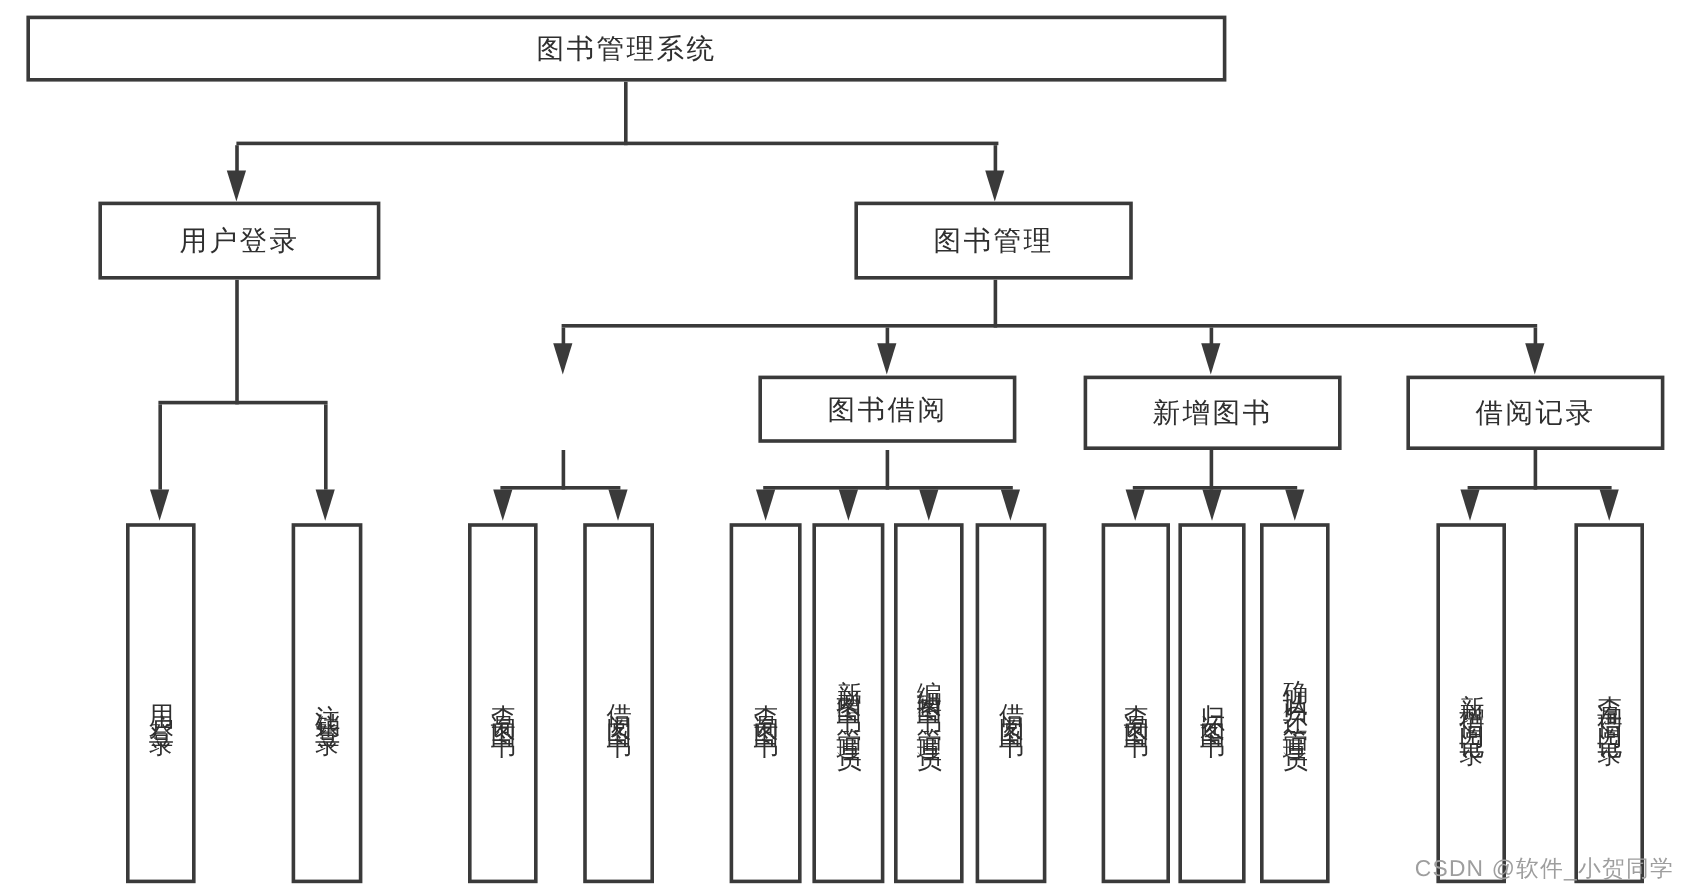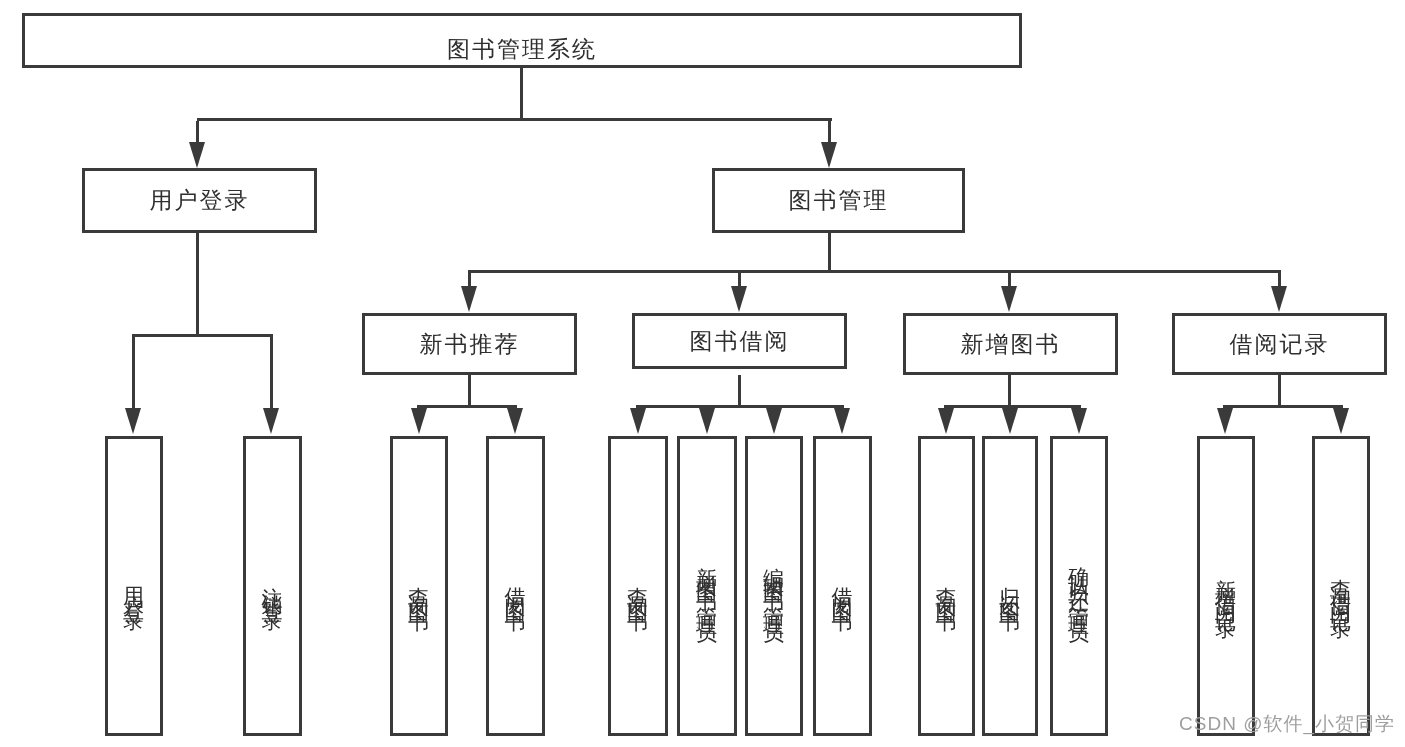--- a/index.html
+++ b/index.html
@@ -76,35 +76,35 @@
     z-index: 5;
     white-space: nowrap;
     margin-left: 29px;
   }
 </style>
 </head>
 <body>
 
 <div id="canvas">
 
-  <div class="box" style="left:22px; top:13px; width:1000px; height:55px;align-items:flex-end;">
+  <div class="box" style="left:22px; top:13px; width:1000px; height:55px;">
     <span>图书管理系统</span>
   </div>
 
   <div class="vline" style="left:520px; top:68px; height:53px;"></div>
   <div class="hline" style="left:197px; top:118px; width:635px;"></div>
   <div class="vline" style="left:196px; top:121px; height:23px;"></div>
   <div class="arrow" style="left:189px; top:142px;"></div>
   <div class="vline" style="left:828px; top:121px; height:23px;"></div>
   <div class="arrow" style="left:821px; top:142px;"></div>
 
   <div class="box" style="left:82px; top:168px; width:235px; height:65px;">
     <span>用户登录</span>
   </div>
-  <div class="box" style="left:712px; top:168px; width:253px; height:65px;">
+  <div class="box" style="left:712px; top:168px; width:232px; height:65px;">
     <span>图书管理</span>
   </div>
 
   <div class="vline" style="left:196px; top:233px; height:104px;"></div>
   <div class="hline" style="left:132px; top:334px; width:141px;"></div>
   <div class="vline" style="left:132px; top:337px; height:71px;"></div>
   <div class="arrow" style="left:125px; top:408px;"></div>
   <div class="vline" style="left:270px; top:337px; height:71px;"></div>
   <div class="arrow" style="left:263px; top:408px;"></div>
 
@@ -112,23 +112,20 @@
   <div class="hline" style="left:468px; top:270px; width:813px;"></div>
   <div class="vline" style="left:468px; top:273px; height:15px;"></div>
   <div class="arrow" style="left:461px; top:286px;"></div>
   <div class="vline" style="left:738px; top:273px; height:15px;"></div>
   <div class="arrow" style="left:731px; top:286px;"></div>
   <div class="vline" style="left:1008px; top:273px; height:15px;"></div>
   <div class="arrow" style="left:1001px; top:286px;"></div>
   <div class="vline" style="left:1278px; top:273px; height:15px;"></div>
   <div class="arrow" style="left:1271px; top:286px;"></div>
 
-  <div class="box" style="left:362px; top:313px; width:215px; height:62px;">
-    <span>新书推荐</span>
-  </div>
   <div class="box" style="left:632px; top:313px; width:215px; height:56px;">
     <span>图书借阅</span>
   </div>
   <div class="box" style="left:903px; top:313px; width:215px; height:62px;">
     <span>新增图书</span>
   </div>
   <div class="box" style="left:1172px; top:313px; width:215px; height:62px;">
     <span>借阅记录</span>
   </div>
 

